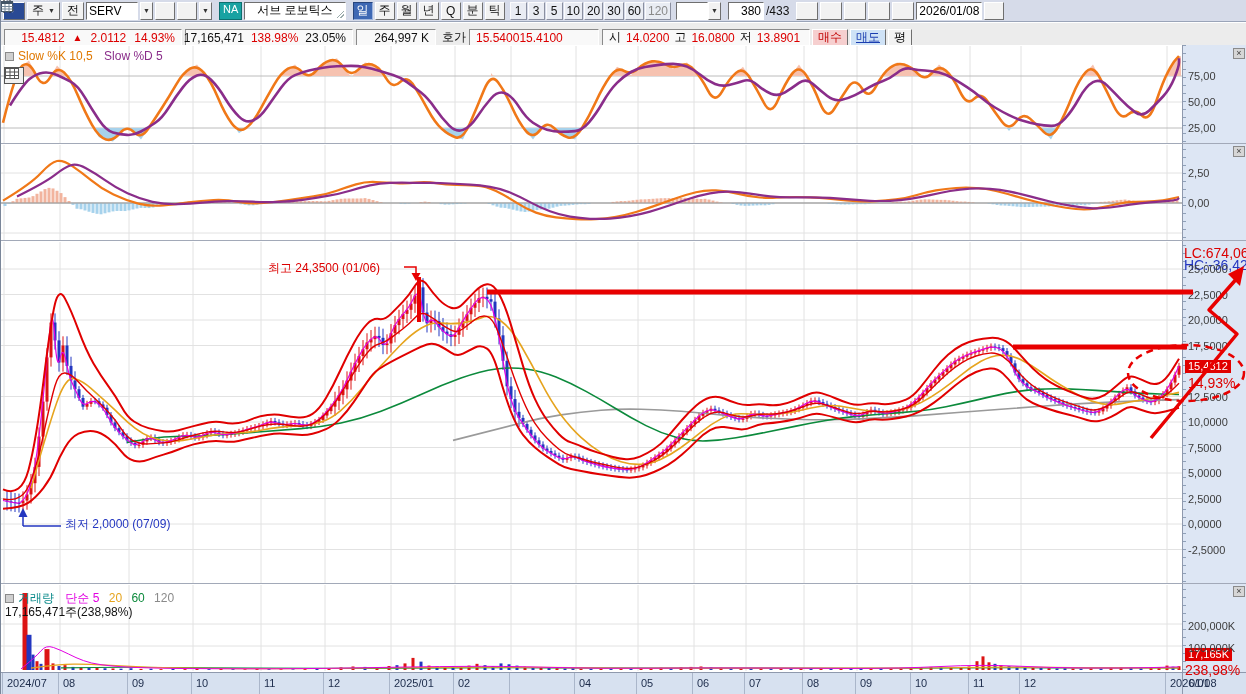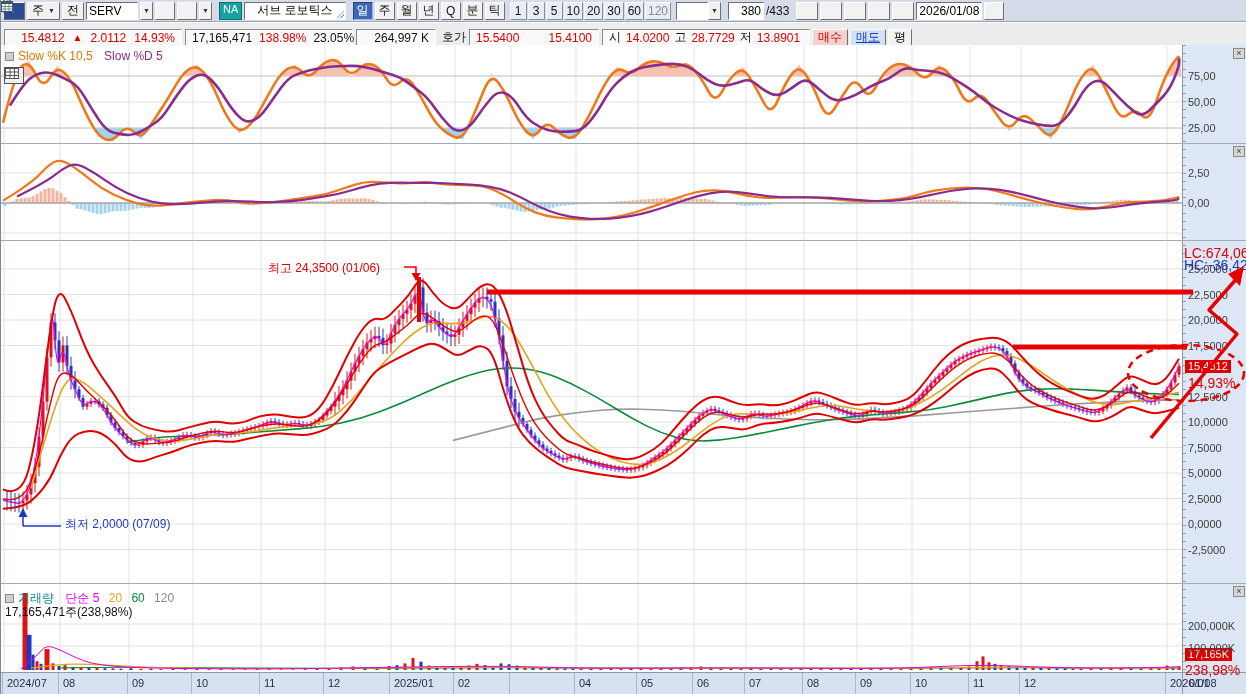--- a/index.html
+++ b/index.html
@@ -179,38 +179,38 @@
     </div>
   </div>
 
   <div class="quotebar">
     <div class="qfield" style="width:178px;justify-content:flex-end;gap:8px">
       <span class="red">15.4812</span>
       <span class="red" style="font-size:10px">▲</span>
       <span class="red">2.0112</span>
       <span class="red">14.93%</span>
     </div>
-    <div class="qfield" style="width:168px;gap:7px">
+    <div class="qfield" style="width:168px;justify-content:flex-end;gap:7px">
       <span class="blk">17,165,471</span>
       <span class="red">138.98%</span>
       <span class="blk">23.05%</span>
     </div>
     <div class="qfield" style="width:80px;justify-content:flex-end">
       <span class="blk">264,997 K</span>
     </div>
     <span class="blk" style="margin-left:6px">호가</span>
-    <div class="qfield" style="width:130px;justify-content:space-between">
+    <div class="qfield" style="width:130px;">
       <span class="red">15.5400</span>
       <span class="red">15.4100</span>
     </div>
     <div class="qfield" style="justify-content:flex-start;gap:5px;width:208px">
       <span class="blk">시</span>
       <span class="red">14.0200</span>
       <span class="blk">고</span>
-      <span class="red">28.7729</span>
+      <span class="red">16.0800</span>
       <span class="blk">저</span>
       <span class="red">13.8901</span>
     </div>
     <div class="qbtn buy">
         <span>매수</span>
       </div>
     <div class="qbtn sell">
         <span>매도</span>
       </div>
     <div class="qbtn flat2">

